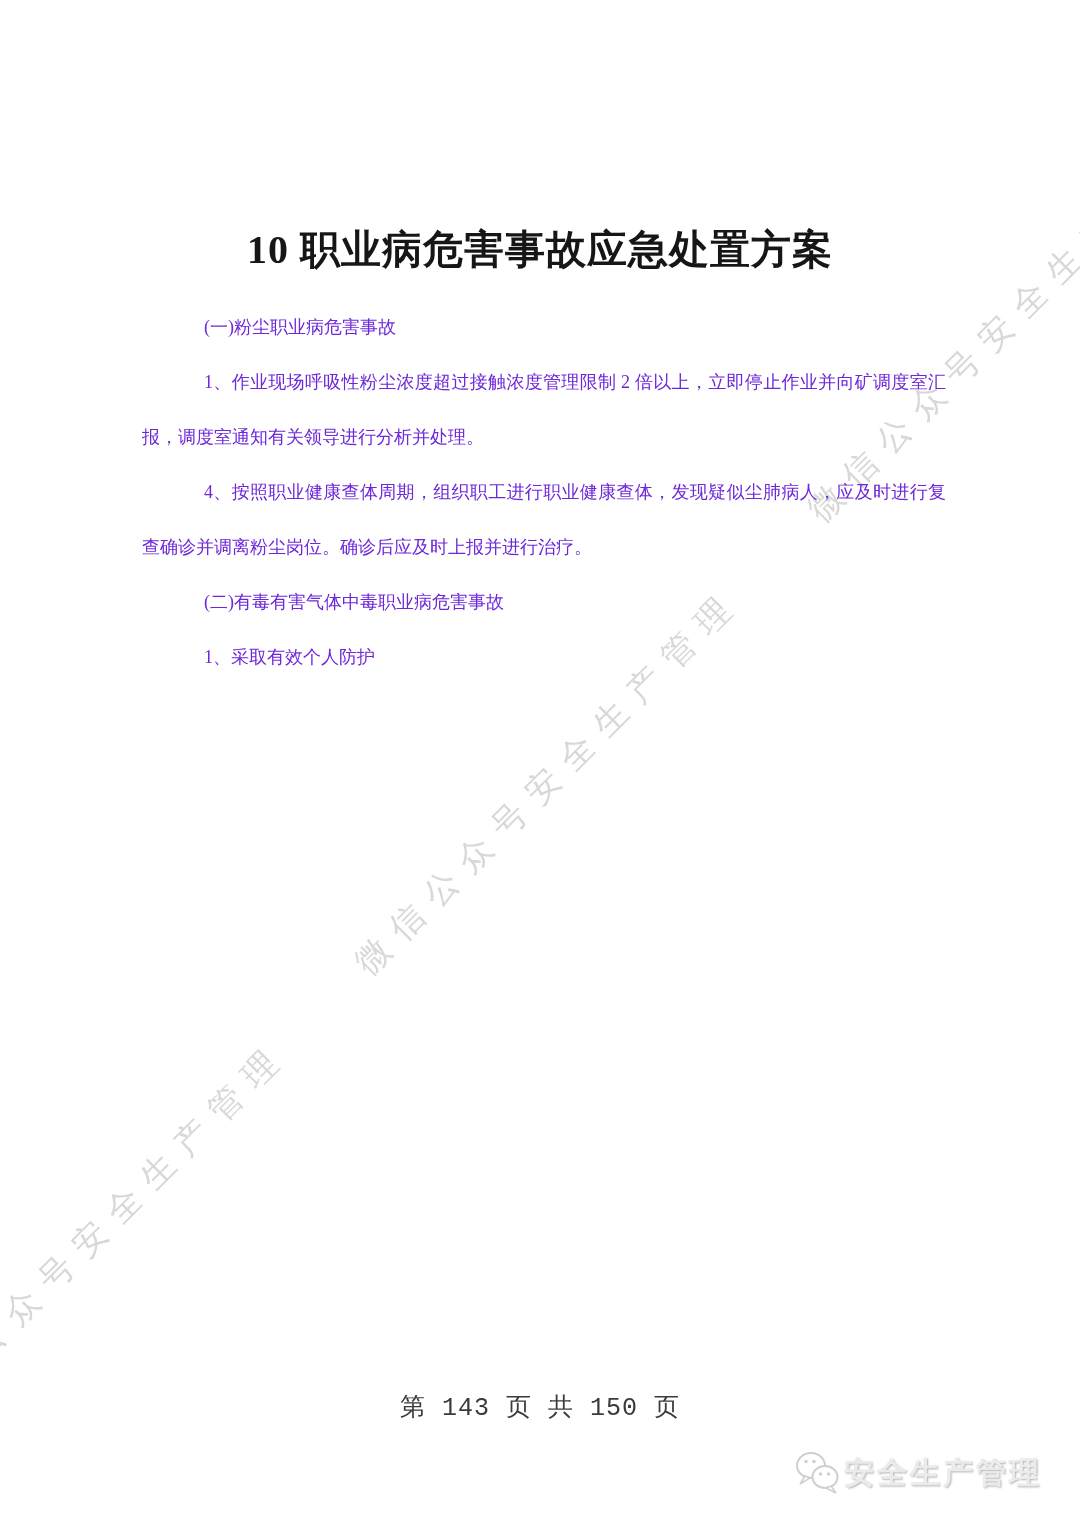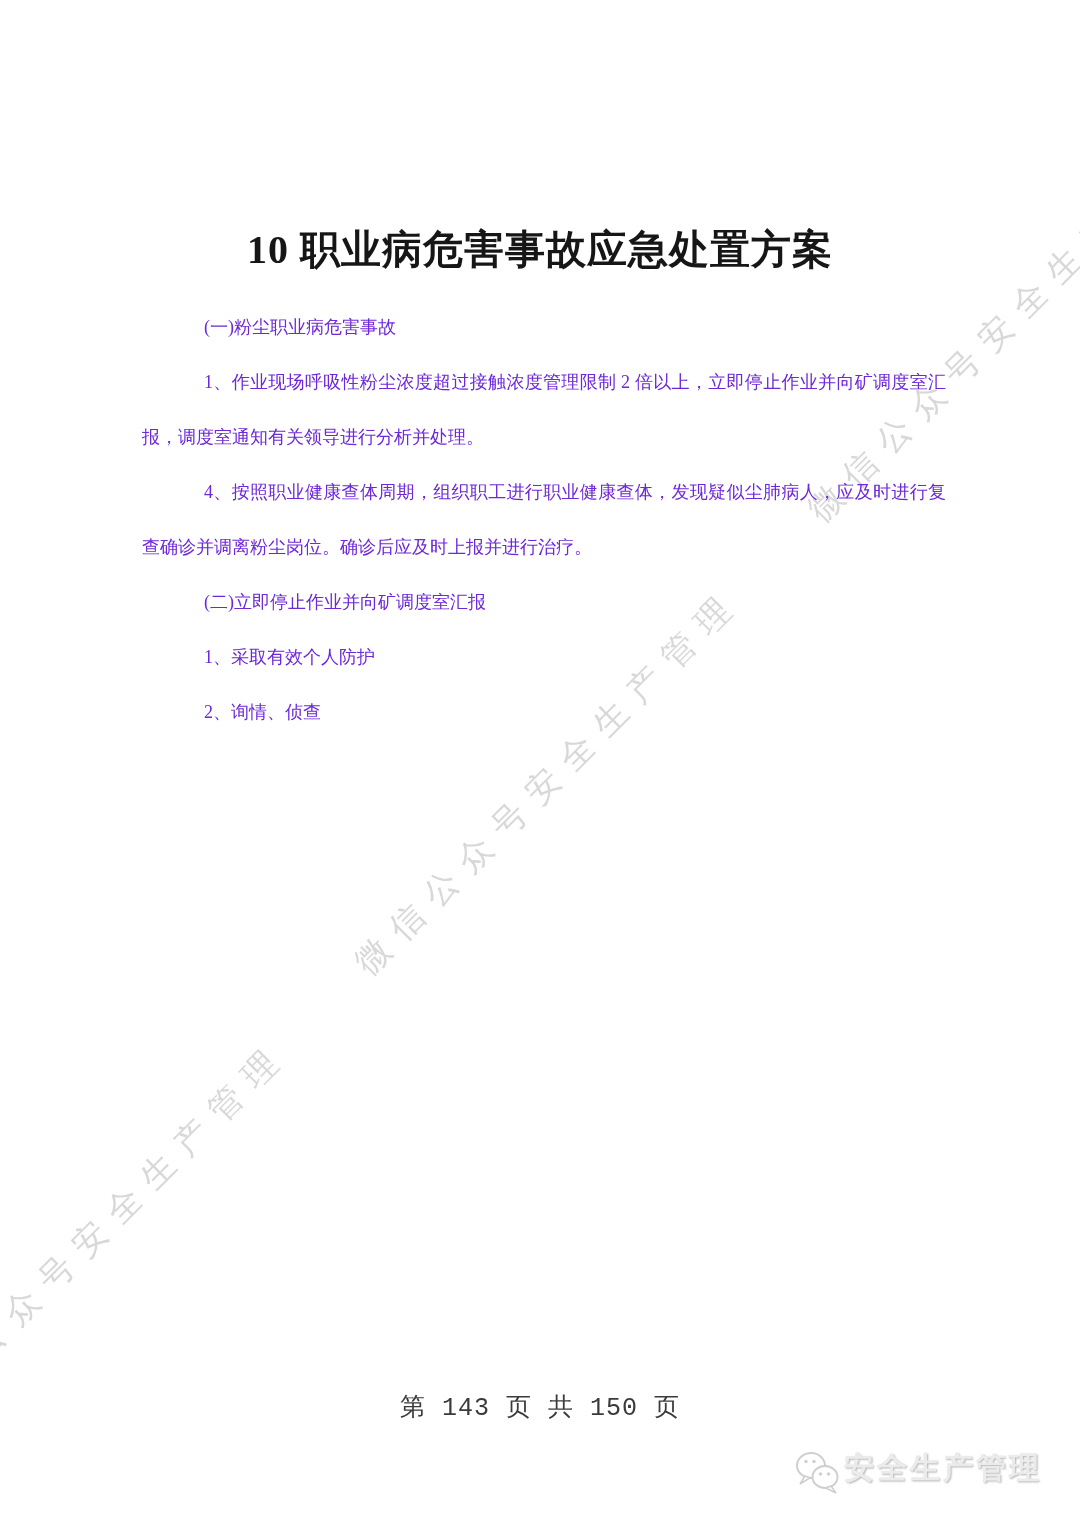--- a/index.html
+++ b/index.html
@@ -69,21 +69,21 @@
     letter-spacing: 1px;
     color: #3a3a3a;
     font-family: Liberation Mono, monospace;
   }
   .brand {
     position: absolute;
     z-index: 2;
     top: 1448px;
     right: 38px;
     display: flex;
-    align-items: flex-start;
+    align-items: center;
   }
   .brand-text {
     font-family: "Liberation Sans", sans-serif;
     font-weight: 700;
     font-size: 30px;
     letter-spacing: 3px;
     color: #ebebeb;
     text-shadow: 1px 1px 2px #b3b3b3;
   }
   .wechat-icon { display: inline-block; line-height: 0; }
@@ -100,23 +100,22 @@
       <span>微信公众号安全生产管理</span>
     </div>
   </div>
 
   <h1 class="doc-title">10  职业病危害事故应急处置方案</h1>
 
   <div class="content">
     <p>(一)粉尘职业病危害事故</p>
     <p>1、作业现场呼吸性粉尘浓度超过接触浓度管理限制 2 倍以上，立即停止作业并向矿调度室汇报，调度室通知有关领导进行分析并处理。</p>
     <p>4、按照职业健康查体周期，组织职工进行职业健康查体，发现疑似尘肺病人，应及时进行复查确诊并调离粉尘岗位。确诊后应及时上报并进行治疗。</p>
-    <p>(二)立即停止作业并向矿调度室汇报</p>
+    <p>(二)有毒有害气体中毒职业病危害事故</p>
     <p>1、采取有效个人防护</p>
-    <p>2、询情、侦查</p>
   </div>
 
   <div class="page-footer">第 143 页 共 150 页</div>
 
   <div class="brand">
     <span class="wechat-icon">
       <svg width="52" height="50" viewBox="0 0 52 50" xmlns="http://www.w3.org/2000/svg">
         <ellipse cx="19" cy="17.5" rx="14" ry="12.5" fill="#ffffff" stroke="#cfcfcf" stroke-width="2"></ellipse>
         <path d="M13 28 L8 36 L18 30 Z" fill="#ffffff" stroke="#cfcfcf" stroke-width="1.5"></path>
         <circle cx="14" cy="13.5" r="1.7" fill="#cfcfcf"></circle>

